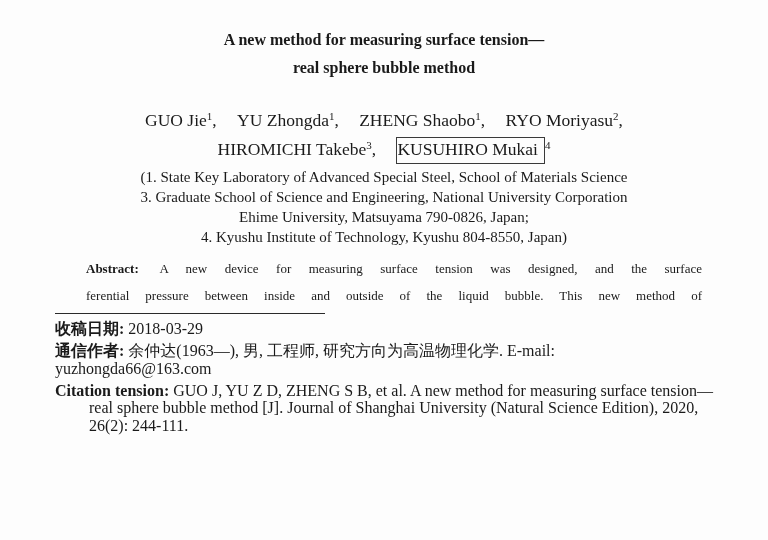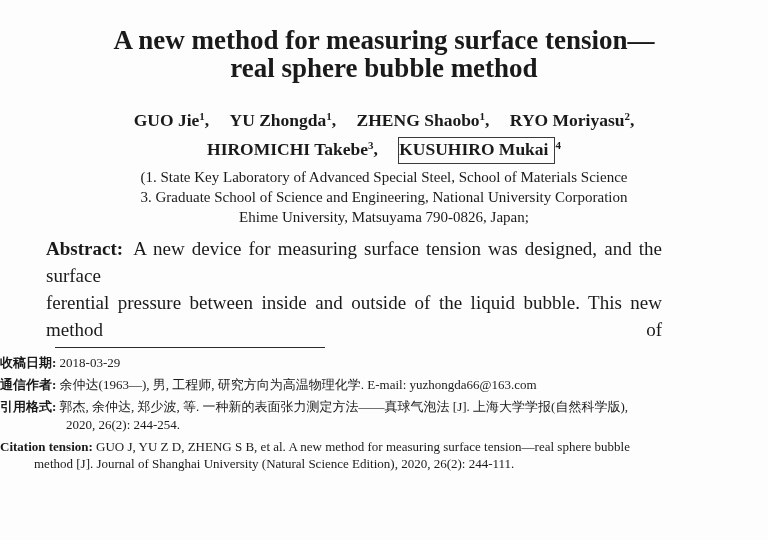--- a/index.html
+++ b/index.html
@@ -13,31 +13,31 @@
   .page {
     position: relative;
     width: 768px;
     height: 540px;
     padding-top: 26px;
   }
   
   .title {
     text-align: center;
     font-weight: bold;
-    font-size: 27px;
+    font-size: 16px;
     line-height: 28px;
   }
   
   .authors {
     margin-top: 24px;
     text-align: center;
     font-size: 17.5px;
     line-height: 29px;
   }
-  .author { white-space: nowrap; margin: 10px 8px; font-weight: bold; }
+  .author { white-space: nowrap; margin: 10px 8px; }
   .author sup {
     font-size: 11px;
     line-height: 0;
     vertical-align: 6px;
   }
   .author-box {
     display: inline-block;
     border: 1.5px solid #3a3a3a;
     padding: 0px 6px 3px 0;
     line-height: 22px;
@@ -45,41 +45,42 @@
   
   .affiliations {
     margin-top: 3px;
     text-align: center;
     font-size: 15px;
     line-height: 20px;
     font-family: Liberation Serif, serif;
   }
   
   .abstract {
-    margin: 8px 0 0 46px;
+    margin: 8px 0 0 86px;
     width: 616px;
-    font-size: 19px;
+    font-size: 13px;
     line-height: 27px;
   }
   .abs-line {
     text-align: justify;
     text-align-last: justify;
   }
   .abs-label { font-weight: bold; padding-right: 4px; }
   
   .footnote-rule {
     margin: 4px 0 6px 55px;
     width: 270px;
     height: 0;
     border-top: 1.6px solid #2a2a2a;
   }
   
   .footnotes {
+    margin-left: 55px;
     width: 660px;
-    font-size: 13px;
+    font-size: 16px;
     line-height: 17.5px;
   }
   .fn { margin-bottom: 4.5px; }
   .fn-label { font-weight: bold; }
   .fn-hang-cn { padding-left: 66px; text-indent: -66px; }
   .fn-hang-en { padding-left: 34px; text-indent: -34px; }
 </style>
 </head>
 <body>
 
@@ -100,41 +101,38 @@
     <div>
       <span class="author"><span>HIROMICHI Takebe</span><sup>3</sup><span>,</span></span>
       <span class="author"><span class="author-box">KUSUHIRO Mukai</span><sup>4</sup></span>
     </div>
   </div>
 
   <div class="affiliations">
     <div>(1. State Key Laboratory of Advanced Special Steel, School of Materials Science</div>
     <div>3. Graduate School of Science and Engineering, National University Corporation</div>
     <div>Ehime University, Matsuyama 790-0826, Japan;</div>
+    <div>4. Kyushu Institute of Technology, Kyushu 804-8550, Japan)</div>
   </div>
 
   <div class="abstract">
     <div class="abs-line"><span class="abs-label">Abstract:</span> <span>A new device for measuring surface tension was designed, and the surface</span></div>
     <div class="abs-line">ferential pressure between inside and outside of the liquid bubble. This new method of</div>
   </div>
 
   <div class="footnote-rule"></div>
 
   <div class="footnotes">
     <div class="fn">
       <span class="fn-label">收稿日期:</span>
       <span>2018-03-29</span>
     </div>
     <div class="fn">
       <span class="fn-label">通信作者:</span>
       <span>余仲达(1963—), 男, 工程师, 研究方向为高温物理化学. E-mail: yuzhongda66@163.com</span>
     </div>
-    <div class="fn fn-hang-cn">
-      <span class="fn-label">引用格式:</span>
-      <span>郭杰, 余仲达, 郑少波, 等. 一种新的表面张力测定方法——真球气泡法 [J]. 上海大学学报(自然科学版), 2020, 26(2): 244-254.</span>
-    </div>
     <div class="fn fn-hang-en">
       <span class="fn-label">Citation tension:</span>
       <span>GUO J, YU Z D, ZHENG S B, et al. A new method for measuring surface tension—real sphere bubble method [J]. Journal of Shanghai University (Natural Science Edition), 2020, 26(2): 244-111.</span>
     </div>
   </div>
 
 </div>
 
 </body></html>

